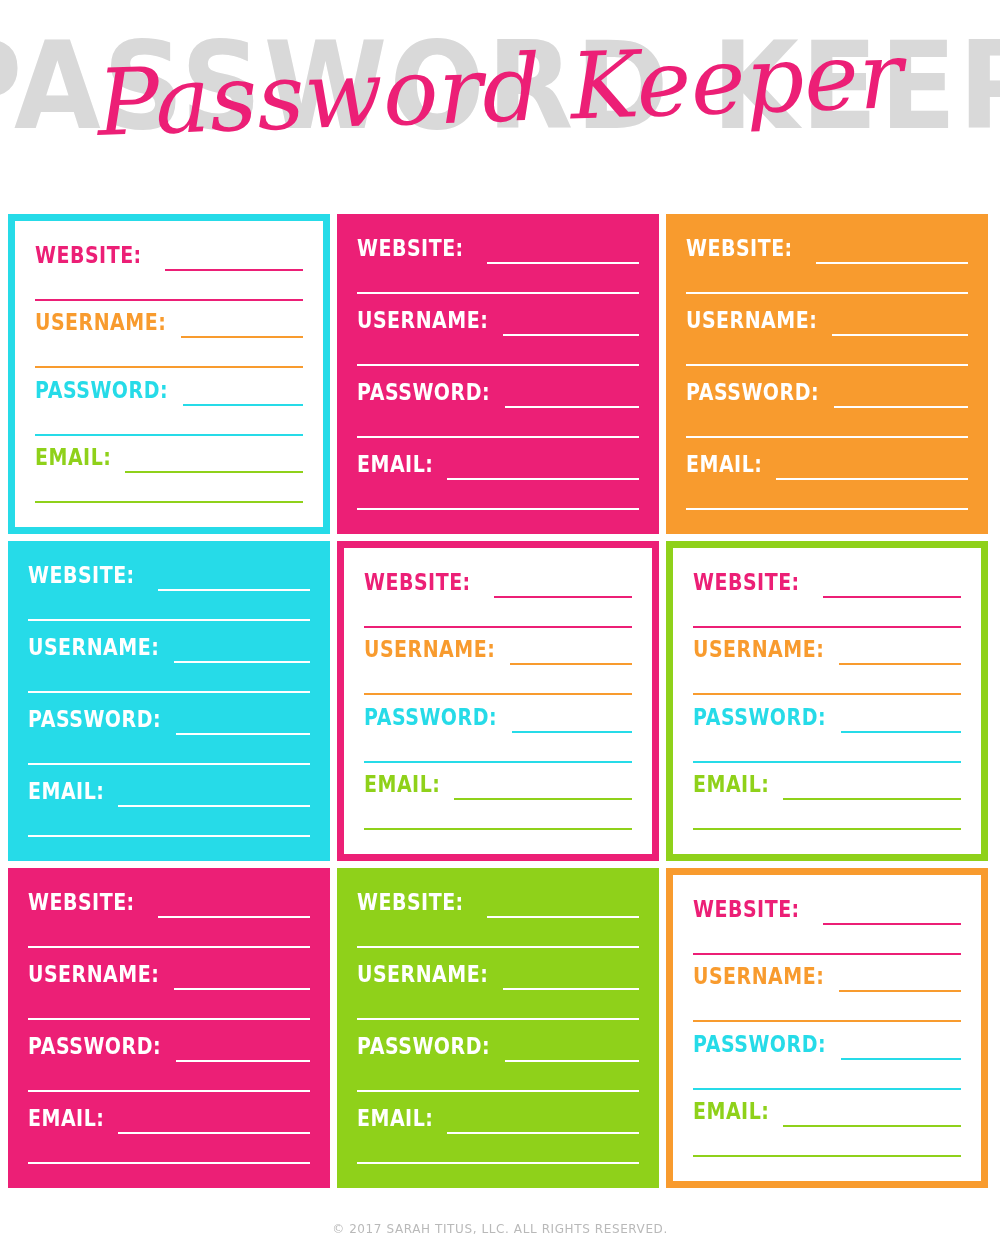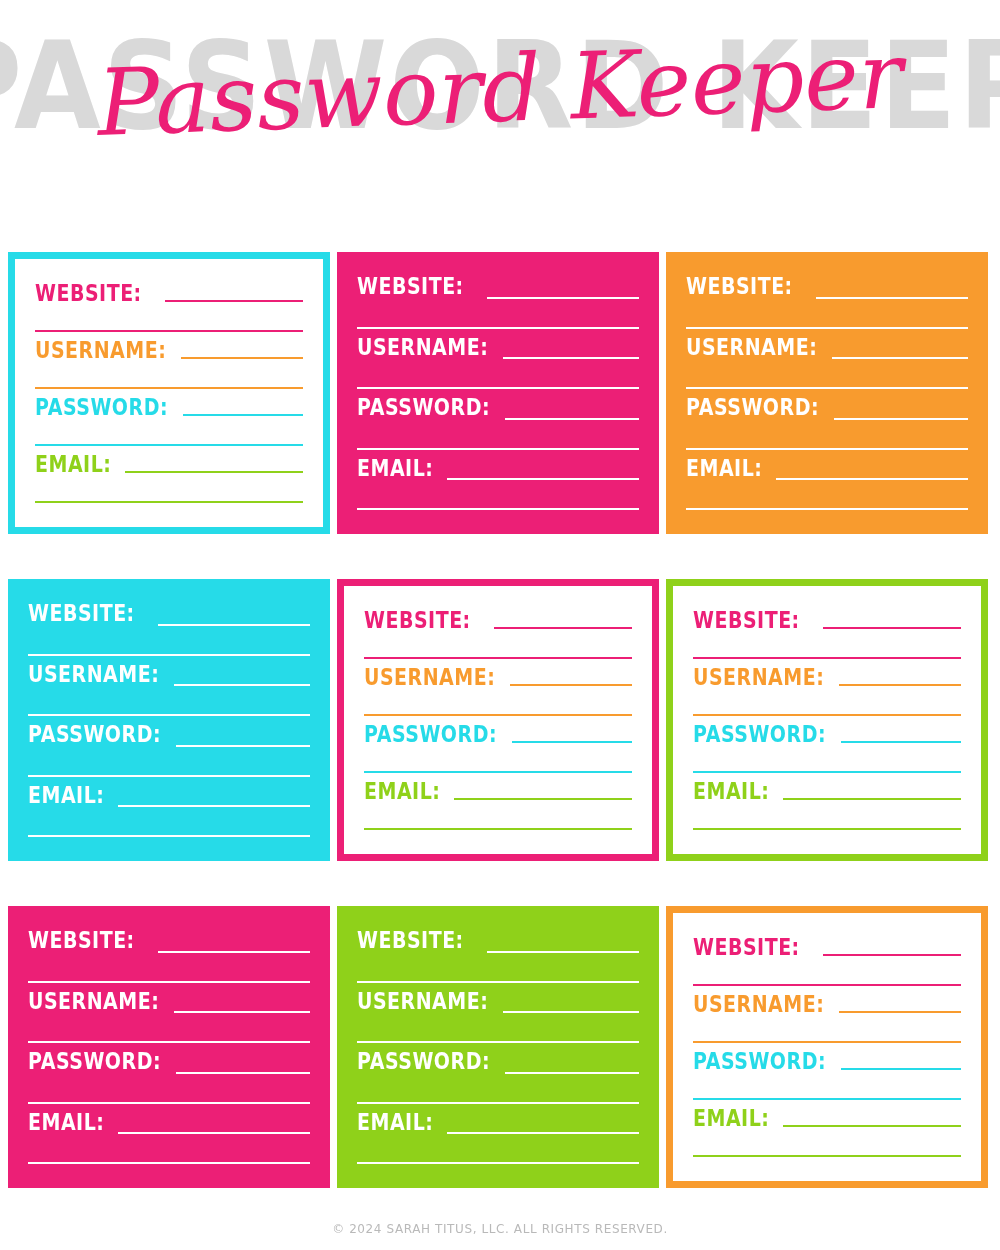--- a/index.html
+++ b/index.html
@@ -65,21 +65,20 @@
     gap: 7px;
   }
 
   .card {
     position: relative;
     box-sizing: border-box;
     padding: 22px 20px 18px 20px;
     display: flex;
     flex-direction: column;
     justify-content: space-between;
-    margin-top: 38px;
   }
 
   .field {
     position: relative;
     height: 64px;
   }
   .field-label {
     font-family: "DejaVu Sans", sans-serif;
     font-weight: bold;
     font-size: 19px;
@@ -175,13 +174,13 @@
       <div class="field"><span class="field-label" style="color: rgb(255, 255, 255);">EMAIL:</span><div class="line line-1" style="border-bottom-color: rgb(255, 255, 255); left: 90px; right: 0px;"></div><div class="line line-2" style="border-bottom-color: rgb(255, 255, 255);"></div></div>
     </div>
     <div class="card" style="background: rgb(255, 255, 255); border: 7px solid rgb(248, 155, 46);">
       <div class="field"><span class="field-label" style="color: rgb(236, 31, 118);">WEBSITE:</span><div class="line line-1" style="border-bottom-color: rgb(236, 31, 118); left: 130px; right: 0px;"></div><div class="line line-2" style="border-bottom-color: rgb(236, 31, 118);"></div></div>
       <div class="field"><span class="field-label" style="color: rgb(248, 155, 46);">USERNAME:</span><div class="line line-1" style="border-bottom-color: rgb(248, 155, 46); left: 146px; right: 0px;"></div><div class="line line-2" style="border-bottom-color: rgb(248, 155, 46);"></div></div>
       <div class="field"><span class="field-label" style="color: rgb(38, 219, 232);">PASSWORD:</span><div class="line line-1" style="border-bottom-color: rgb(38, 219, 232); left: 148px; right: 0px;"></div><div class="line line-2" style="border-bottom-color: rgb(38, 219, 232);"></div></div>
       <div class="field"><span class="field-label" style="color: rgb(143, 209, 26);">EMAIL:</span><div class="line line-1" style="border-bottom-color: rgb(143, 209, 26); left: 90px; right: 0px;"></div><div class="line line-2" style="border-bottom-color: rgb(143, 209, 26);"></div></div>
     </div>
   </div>
 
-<div class="footer">© 2024 SARAH TITUS, LLC. ALL RIGHTS RESERVED.</div>
+<div class="footer">© 2017 SARAH TITUS, LLC. ALL RIGHTS RESERVED.</div>
 
 </body></html>

